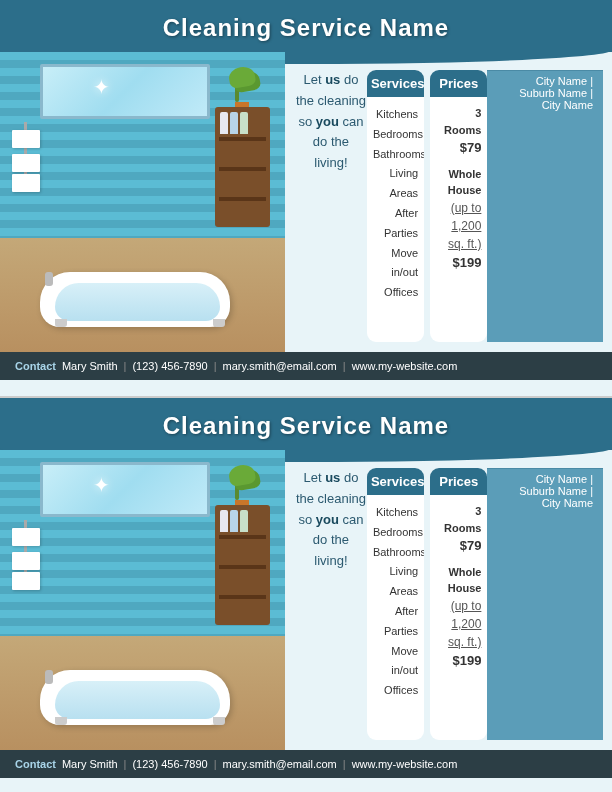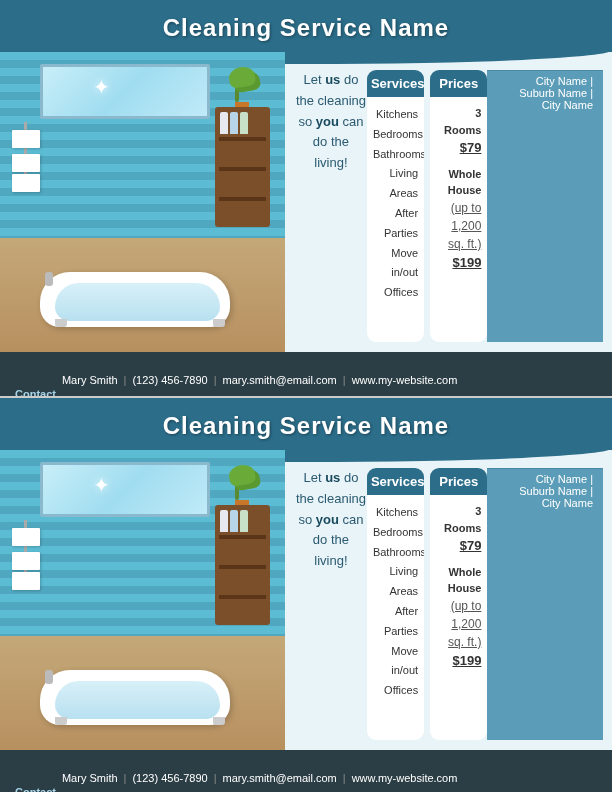--- a/index.html
+++ b/index.html
@@ -339,21 +339,20 @@
     .price-group {
       margin-bottom: 8px;
     }
     .price-group .price-title {
       font-weight: bold;
       font-size: 11px;
     }
     .price-group .price-value {
       font-size: 13px;
       font-weight: bold;
-      text-decoration: underline;
     }
     .price-group .price-note {
       font-size: 12px;
       color: #555;
       text-decoration: underline;
     }
 
     .city-bar {
       background: #5b9db8;
       color: white;
@@ -368,21 +367,20 @@
       color: white;
       font-size: 11px;
       padding: 8px 15px;
       display: flex;
       align-items: center;
       gap: 6px;
     }
     .contact-bar .contact-label {
       font-weight: bold;
       color: #a8d4e8;
-      margin-top: 28px;
     }
     .contact-bar .separator {
       color: #888;
     }
 
     .flyer-divider {
       height: 2px;
       background: #ccc;
     }
   </style>

